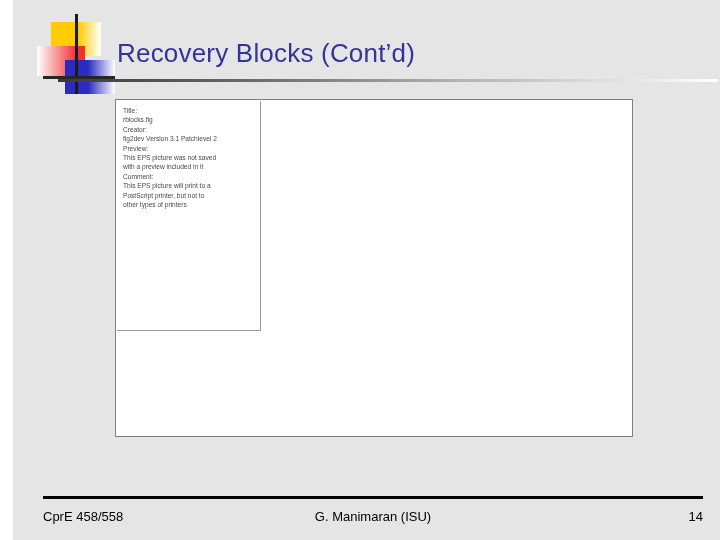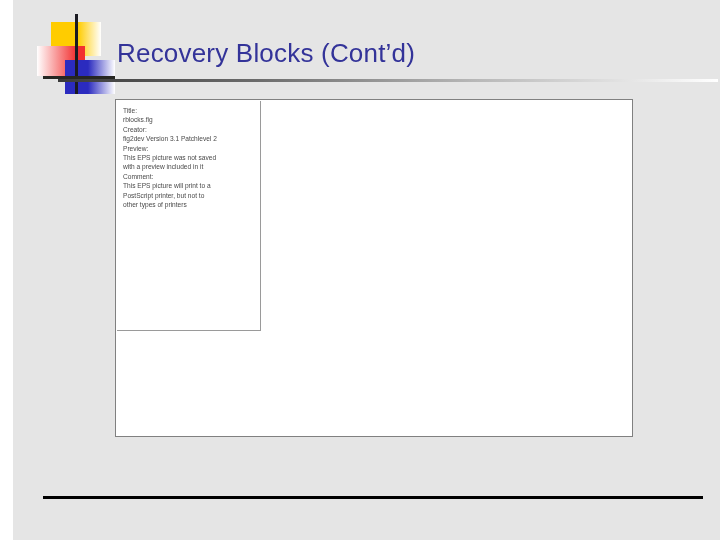--- a/index.html
+++ b/index.html
@@ -207,14 +207,19 @@
         <span class="ln">with a preview included in it</span>
         <span class="ln">Comment:</span>
         <span class="ln">This EPS picture will print to a</span>
         <span class="ln">PostScript printer, but not to</span>
         <span class="ln">other types of printers</span>
       </div>
     </div>
   </div>
 
   <div id="footer-rule"></div>
+  <div id="footer">
+    <span id="footer-left">CprE 458/558</span>
+    <span id="footer-center">G. Manimaran (ISU)</span>
+    <span id="footer-right">14</span>
+  </div>
 
 </div>
 
 </body></html>

